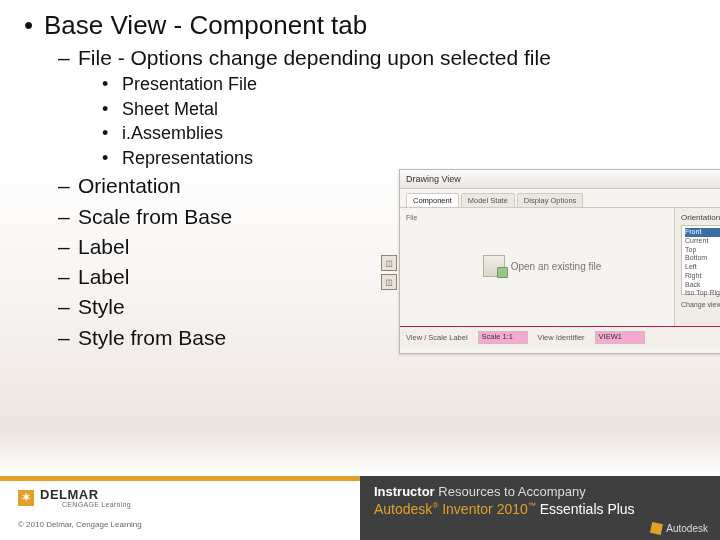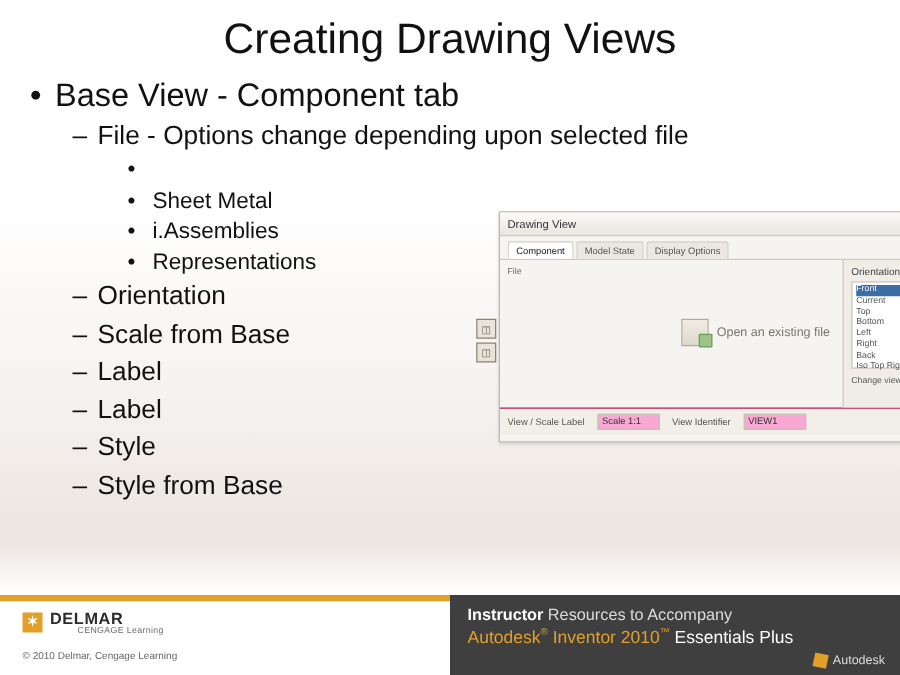--- a/index.html
+++ b/index.html
@@ -98,21 +98,21 @@
   }
   .dlg-sublabel { font-size: 7px; color: #666; margin-bottom: 2px; }
   .dlg-open-big {
     position: absolute;
     top: 36px;
     left: 20px;
     right: 10px;
     height: 44px;
     display: flex;
     align-items: center;
-    justify-content: flex-end;
+    justify-content: center;
     gap: 6px;
     color: #7a756c;
     font-size: 10px;
   }
   .open-icon {
     width: 22px;
     height: 22px;
     border: 1px solid #b3ad9f;
     background: linear-gradient(#f0ece3,#ded8cb);
     position: relative;
@@ -250,35 +250,35 @@
     height: 11px;
     background: #e3a029;
     transform: rotate(12deg);
   }
 </style>
 </head>
 <body>
 
 <div class="slide">
 
-  <h1 class="title">Creating Drawing Views</h1>
 
   <div class="content">
     <div class="lvl1-row">
       <span class="lvl1-bullet">•</span>
       <span>Base View - Component tab</span>
     </div>
 
     <div class="lvl2-row">
       <span class="lvl2-bullet">–</span>
       <span>File - Options change depending upon selected file</span>
     </div>
 
     <div class="lvl3-row">
       <span class="lvl3-bullet">•</span>
+      <span>Presentation File</span>
     </div>
     <div class="lvl3-row">
       <span class="lvl3-bullet">•</span>
       <span>Sheet Metal</span>
     </div>
     <div class="lvl3-row">
       <span class="lvl3-bullet">•</span>
       <span>i.Assemblies</span>
     </div>
     <div class="lvl3-row">

